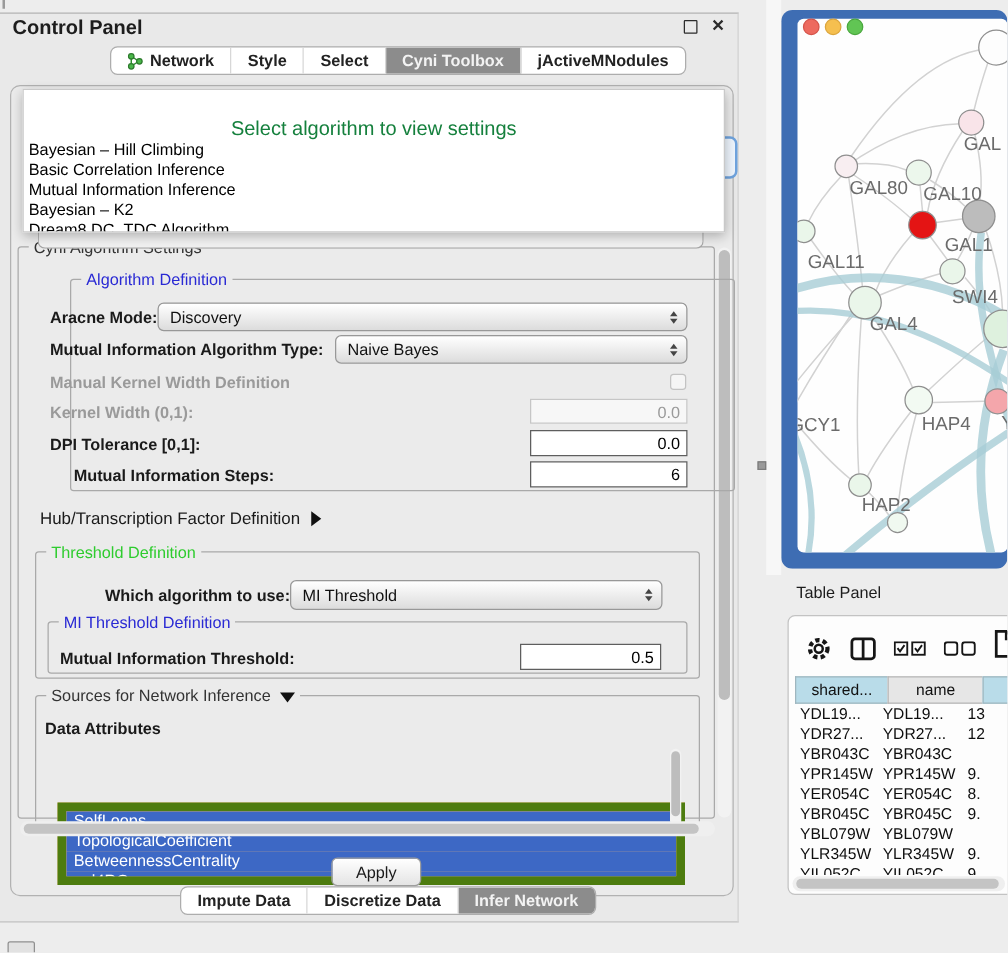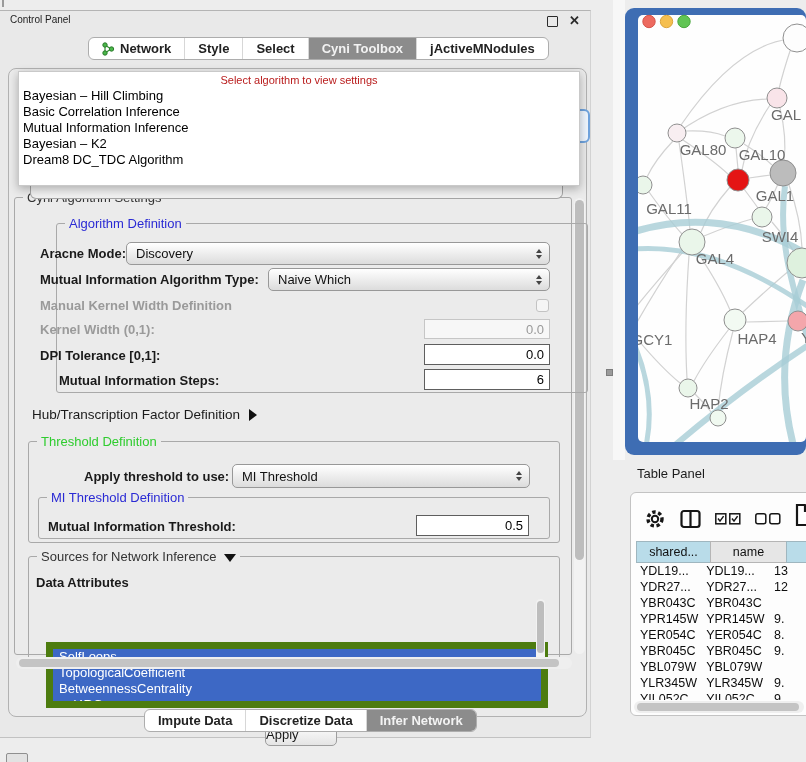--- a/index.html
+++ b/index.html
@@ -1,34 +1,34 @@
 <!DOCTYPE html>
 <html><head>
 <meta charset="utf-8">
 <style>
   html,body{margin:0;padding:0;background:#ededed;font-family:"Liberation Sans",sans-serif;}
   #root{position:relative;width:806px;height:762px;overflow:hidden;background:#ededed;font-size:13px;color:#1a1a1a;}
   .abs{position:absolute;}
   
   #control-panel{left:0;top:10px;width:590px;height:726px;background:#e9e9e9;border-top:1px solid #b4b4b4;border-bottom:1px solid #c2c2c2;border-right:1px solid #d2d2d2;}
   .titlebar{position:absolute;left:0;top:0;width:100%;height:22px;}
-  .titlebar-text{position:absolute;left:10px;top:3px;font-size:10px;color:#1d1d1d;}
+  .titlebar-text{position:absolute;left:10px;top:3px;font-size:16px;color:#1d1d1d;font-weight:bold;}
   .float-icon{position:absolute;right:32px;top:5px;width:9px;height:9px;border:1.6px solid #2b2b2b;border-radius:1px;}
   .close-icon{position:absolute;right:10px;top:2px;font-size:13px;font-weight:bold;color:#2b2b2b;}
   
   .segstrip{position:absolute;display:inline-flex;background:#fff;border:1px solid #adadad;border-radius:6px;overflow:hidden;height:23px;box-sizing:border-box;}
   .seg{display:flex;align-items:center;padding:0 13px;border-right:1px solid #d7d7d7;font-size:13px;font-weight:600;color:#222;white-space:nowrap;}
   .seg:last-child{border-right:none;}
   .seg.selected{background:#8c8c8c;color:#f3f3f3;}
   .seg .tabicon{margin-right:5px;display:inline-flex;}
   
   #main-panel{left:8px;top:57px;width:579px;height:649px;background:#ebebeb;border:1px solid #b2b2b2;border-radius:8px;box-sizing:border-box;}
   
   #algo-popup{left:18px;top:60px;width:560px;height:113px;background:#ffffff;border:1px solid #c9c9c9;box-shadow:0 3px 9px rgba(0,0,0,.28);z-index:20;overflow:hidden;}
-  .popup-placeholder{height:16px;line-height:16px;text-align:center;color:#b91c1c;font-size:11px;}
+  .popup-placeholder{height:16px;line-height:16px;text-align:center;color:#15803d;font-size:16px;margin-top:24px;}
   .popup-item{height:16px;line-height:16px;padding-left:4px;font-size:13px;color:#000;}
   .popup-item.current{font-weight:bold;}
   
   #combo-fragment{left:566px;top:98px;width:20px;height:30px;border:2px solid #6fa3dd;border-radius:6px;background:#eef5fd;z-index:5;}
   #combo-strip{left:30px;top:170px;width:533px;height:18px;border:1px solid #a5a5a5;border-top:none;border-radius:0 0 6px 6px;background:#f1f1f1;z-index:4;box-sizing:border-box;}
   
   .group{position:absolute;border:1px solid #a9a9a9;border-radius:3px;box-sizing:border-box;}
   .group-title{position:absolute;top:-8px;left:8px;background:#ebebeb;padding:0 4px;font-size:13px;color:#333;white-space:nowrap;}
   .t-blue{color:#2a2ad4;}
   .t-green{color:#2ecc2e;}
@@ -48,21 +48,21 @@
   .checkbox{position:absolute;width:13px;height:13px;border:1px solid #c3c3c3;border-radius:3px;background:#f5f5f5;box-sizing:border-box;}
   
   #attr-list{left:46px;top:586px;width:502px;height:66px;background:#fdba74;border:7px solid #4d7c0f;overflow:hidden;box-sizing:border-box;margin-top:45px;}
   .attr-row{height:16px;line-height:16px;padding-left:6px;font-size:13px;}
   .attr-row.selected{background:#3d68c5;color:#fff;}
   .vscroll{position:absolute;background:#f2f2f2;border-radius:6px;}
   .vthumb{position:absolute;background:#bdbdbd;border-radius:5px;}
   .hscroll{position:absolute;background:#efefef;border-radius:6px;}
   .hthumb{position:absolute;background:#c4c4c4;border-radius:5px;}
   
-  #apply-btn{left:265px;top:712px;width:72px;height:23px;background:linear-gradient(#ffffff,#e4e4e4);border:1px solid #9d9d9d;border-radius:5px;font-size:13px;display:flex;align-items:center;justify-content:flex-start;box-sizing:border-box;}
+  #apply-btn{left:265px;top:675px;width:72px;height:23px;background:linear-gradient(#ffffff,#e4e4e4);border:1px solid #9d9d9d;border-radius:5px;font-size:13px;display:flex;align-items:center;justify-content:center;box-sizing:border-box;}
   
   #splitter-grip{left:606px;top:369px;width:5px;height:5px;background:#9a9a9a;border:1px solid #7d7d7d;}
   #white-strip{left:613px;top:0px;width:12px;height:460px;background:#f7f7f7;}
   
   #table-panel-title{left:637px;top:466px;font-size:13px;color:#1d1d1d;}
   #table-card{left:630px;top:492px;width:200px;height:224px;background:#fdfdfd;border:1px solid #c3c3c3;border-radius:6px;box-sizing:border-box;}
   #table-toolbar{left:644px;top:505px;width:162px;height:28px;display:flex;align-items:center;gap:14px;}
   #grid-header{left:636px;top:541px;display:flex;height:22px;}
   .hcell{box-sizing:border-box;border:1px solid #9fb6bf;border-right:none;display:flex;align-items:center;justify-content:center;font-size:12.5px;color:#111;}
   .hcell:last-child{border-right:1px solid #9fb6bf;}
@@ -146,41 +146,41 @@
     <span class="lbl b" style="left:40px;top:235px;">Aracne Mode:</span>
     <div class="combo" style="left:126px;top:231px;width:424px;height:23px;">
       <span>Discovery</span>
       <span class="stepper">
           <span class="tri-up"></span>
           <span class="tri-dn"></span>
         </span>
     </div>
     <span class="lbl b" style="left:40px;top:261px;">Mutual Information Algorithm Type:</span>
     <div class="combo" style="left:268px;top:257px;width:282px;height:23px;">
-      <span>Naive Which</span>
+      <span>Naive Bayes</span>
       <span class="stepper">
           <span class="tri-up"></span>
           <span class="tri-dn"></span>
         </span>
     </div>
     <span class="lbl dim" style="left:40px;top:287px;">Manual Kernel Width Definition</span>
     <span class="checkbox" style="left:536px;top:288px;"></span>
     <span class="lbl dim" style="left:40px;top:311px;text-align:right;">Kernel Width (0,1):</span>
     <input class="tfield disabled" style="left: 424px; top: 308px; width: 126px; height: 20px;" readonly="" value="0.0">
     <span class="lbl b" style="left:40px;top:337px;">DPI Tolerance [0,1]:</span>
     <input class="tfield" style="left: 424px; top: 333px; width: 126px; height: 21px;" readonly="" value="0.0">
     <span class="lbl b" style="left:40px;top:362px;padding-left:19px;">Mutual Information Steps:</span>
     <input class="tfield" style="left: 424px; top: 358px; width: 126px; height: 21px;" readonly="" value="6">
 
     <span class="lbl" style="left:32px;top:396px;font-size:13.5px;"><span>Hub/Transcription Factor Definition</span><span class="tri-right"></span></span>
 
     <div class="group" style="left:28px;top:430px;width:532px;height:102px;">
       <span class="group-title t-green">Threshold Definition</span>
     </div>
-    <span class="lbl b" style="left:84px;top:458px;">Apply threshold to use:</span>
+    <span class="lbl b" style="left:84px;top:458px;">Which algorithm to use:</span>
     <div class="combo" style="left:232px;top:453px;width:298px;height:24px;">
       <span>MI Threshold</span>
       <span class="stepper">
           <span class="tri-up"></span>
           <span class="tri-dn"></span>
         </span>
     </div>
     <div class="group" style="left:38px;top:486px;width:512px;height:42px;">
       <span class="group-title t-blue">MI Threshold Definition</span>
     </div>

